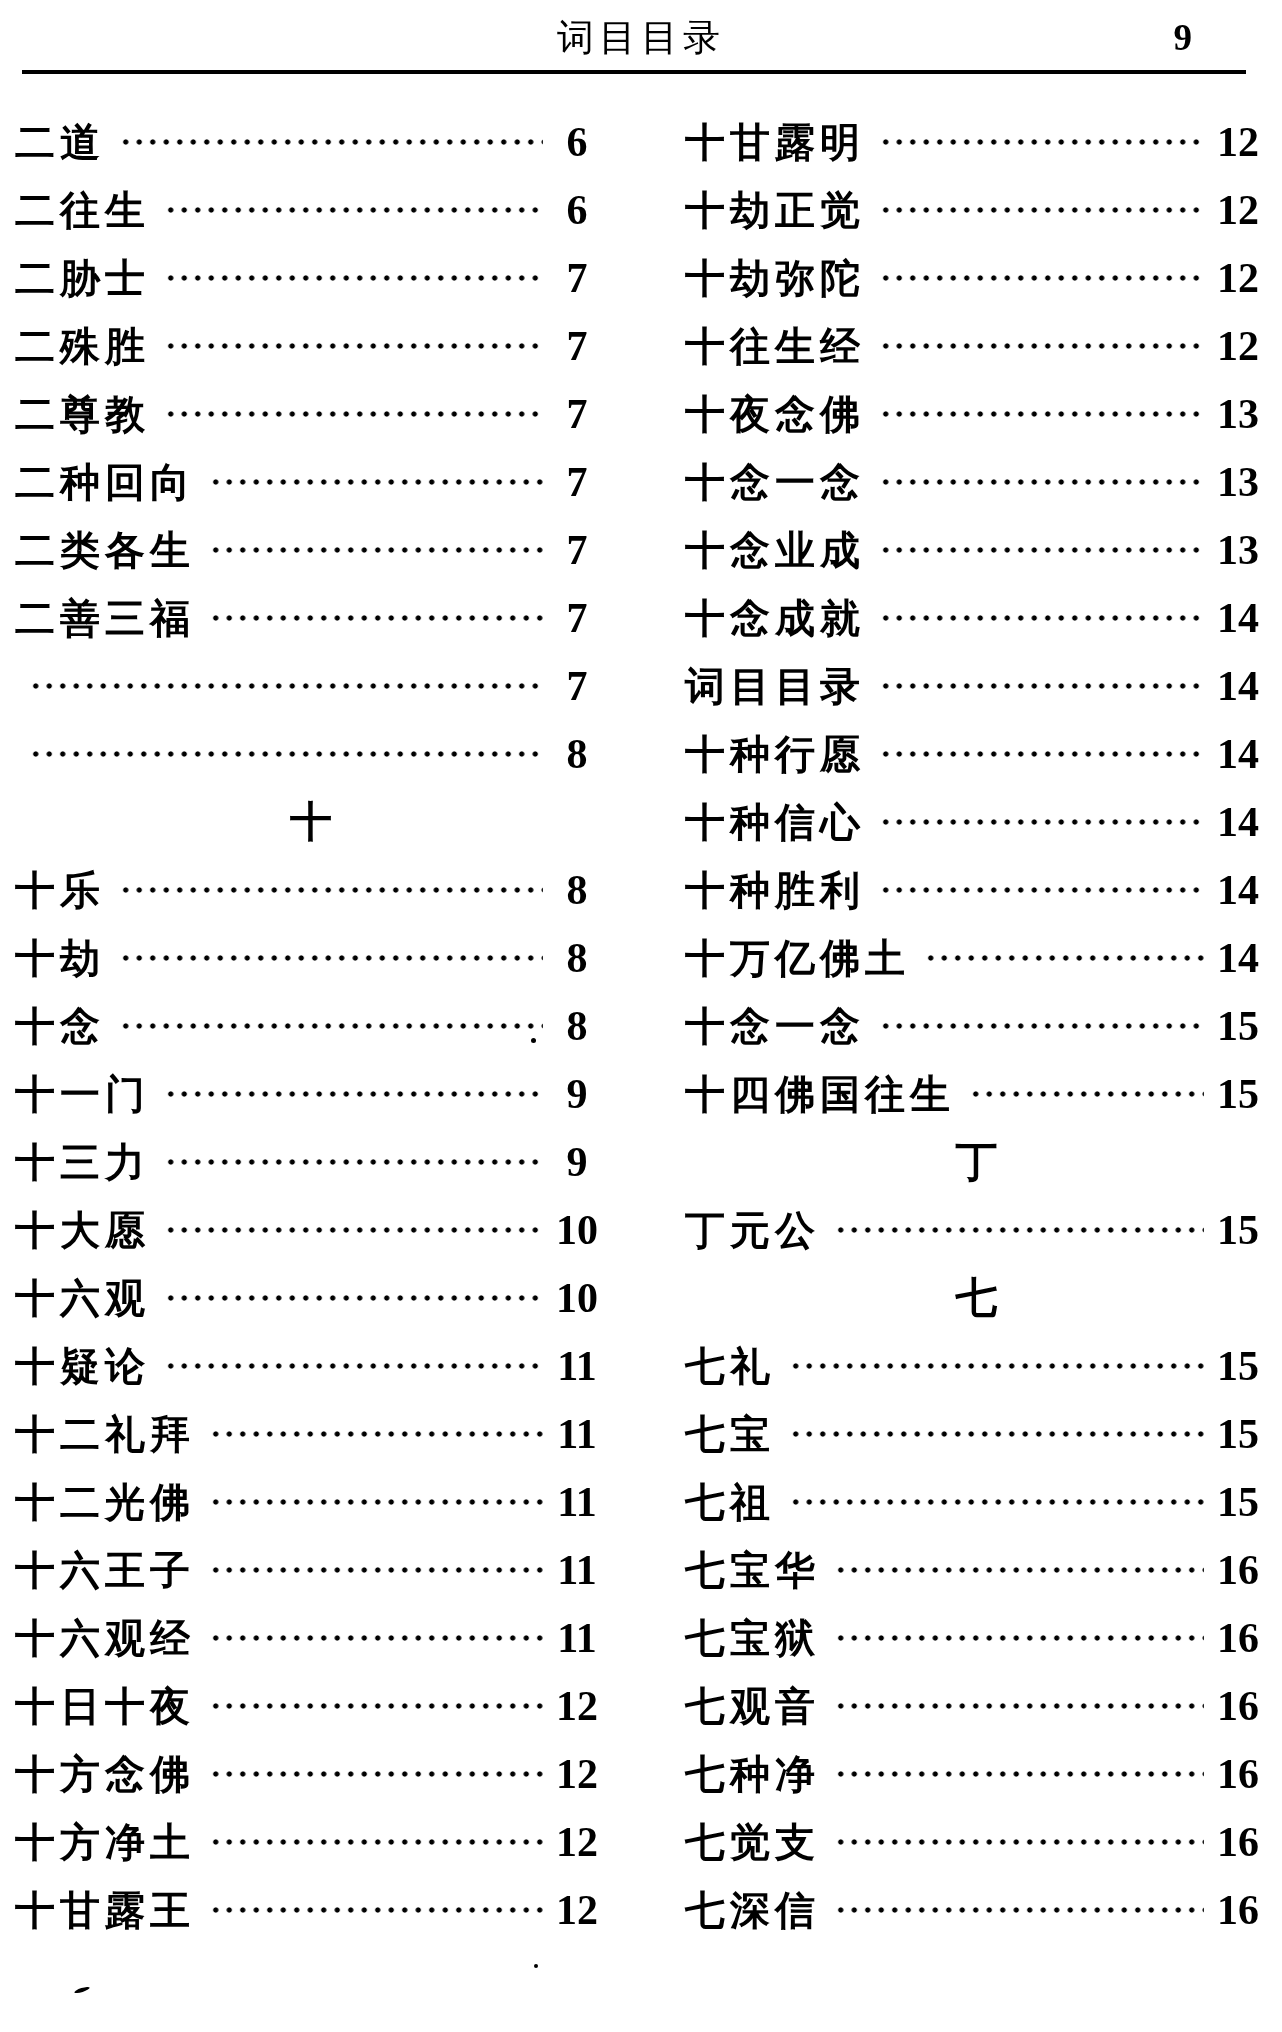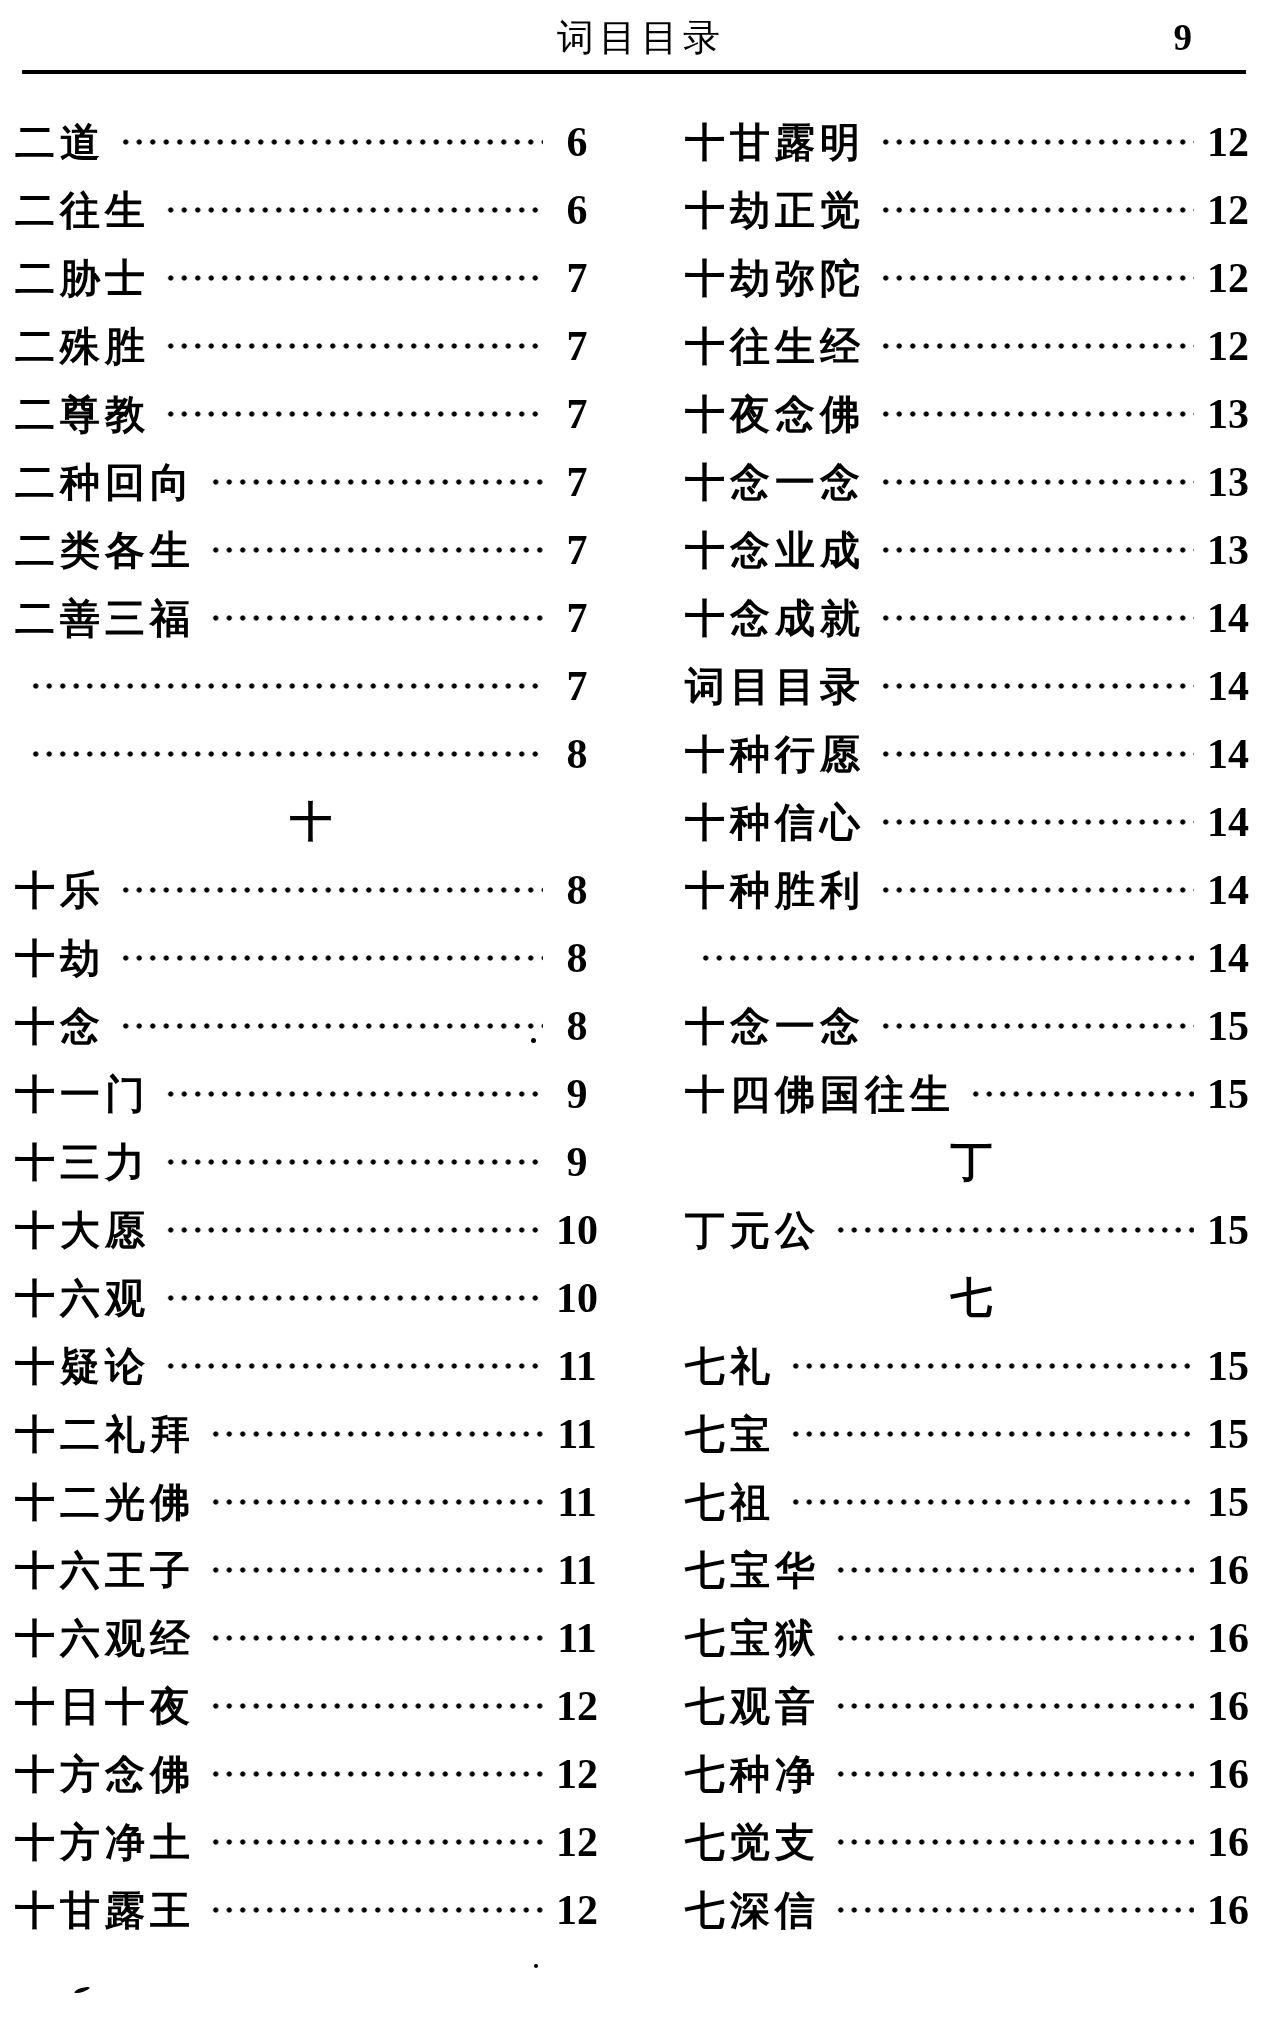--- a/index.html
+++ b/index.html
@@ -10,21 +10,21 @@
   }
   .header{position:relative;height:56px;margin-top:10px}
   .title{
     text-align:center;font-size:37px;font-weight:400;letter-spacing:5px;
     line-height:56px;
   }
   .pageno{
     position:absolute;top:0;right:90px;font-size:37px;font-weight:700;line-height:56px;
   }
   .rule{border:none;border-top:4px solid #000;margin:4px 36px 0 22px;height:0}
-  .columns{display:flex;padding:34px 24px 0 15px}
+  .columns{display:flex;padding:34px 14px 0 15px}
   .col{display:flex;flex-direction:column}
   .col-left{width:592px;margin-right:78px;flex:none}
   .col-right{flex:1}
   .row{height:68px;display:flex;align-items:center}
   .row.section{justify-content:center}
   .term{
     font-size:40px;font-weight:700;letter-spacing:5px;white-space:nowrap;flex:none;
   }
   .dots{
     flex:1 1 auto;height:68px;margin:0 4px 0 12px;min-width:30px;
@@ -242,20 +242,21 @@
           <span class="term">十种信心</span>
           <span class="dots"></span>
           <span class="pg">14</span>
         </div>
         <div class="row entry">
           <span class="term">十种胜利</span>
           <span class="dots"></span>
           <span class="pg">14</span>
         </div>
         <div class="row entry">
+          <span class="term">十万亿佛土</span>
           <span class="dots"></span>
           <span class="pg">14</span>
         </div>
         <div class="row entry">
           <span class="term">十念一念</span>
           <span class="dots"></span>
           <span class="pg">15</span>
         </div>
         <div class="row entry">
           <span class="term">十四佛国往生</span>

